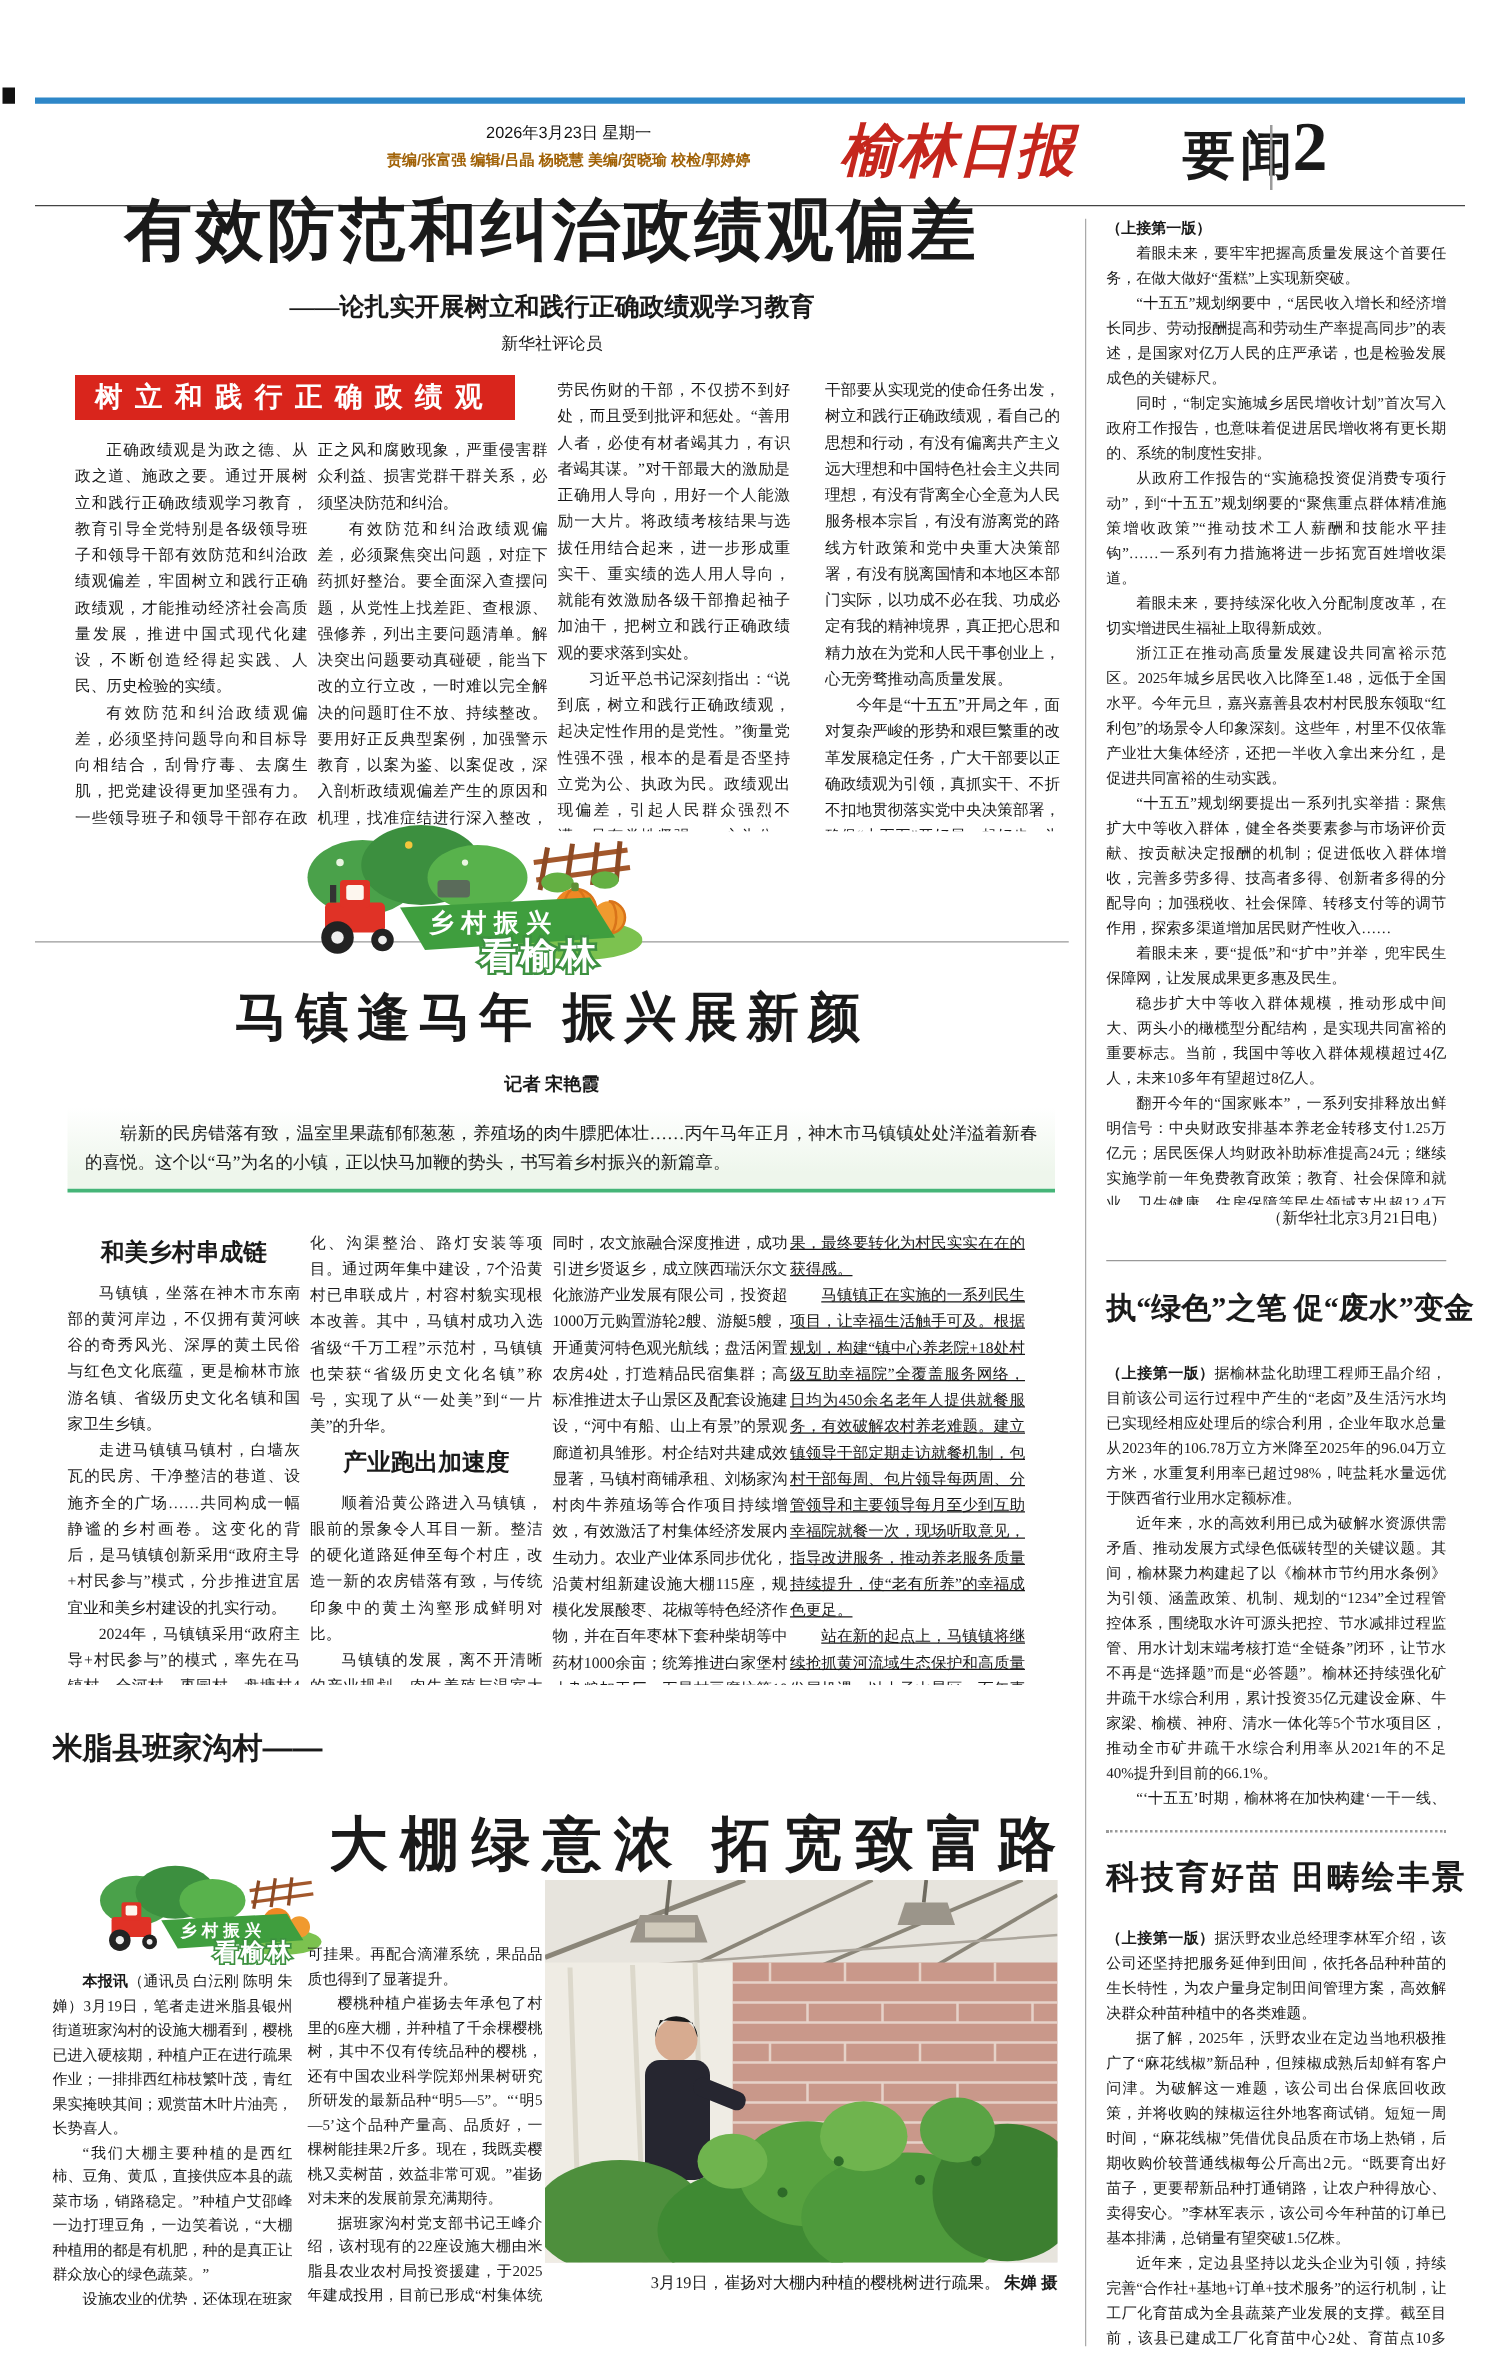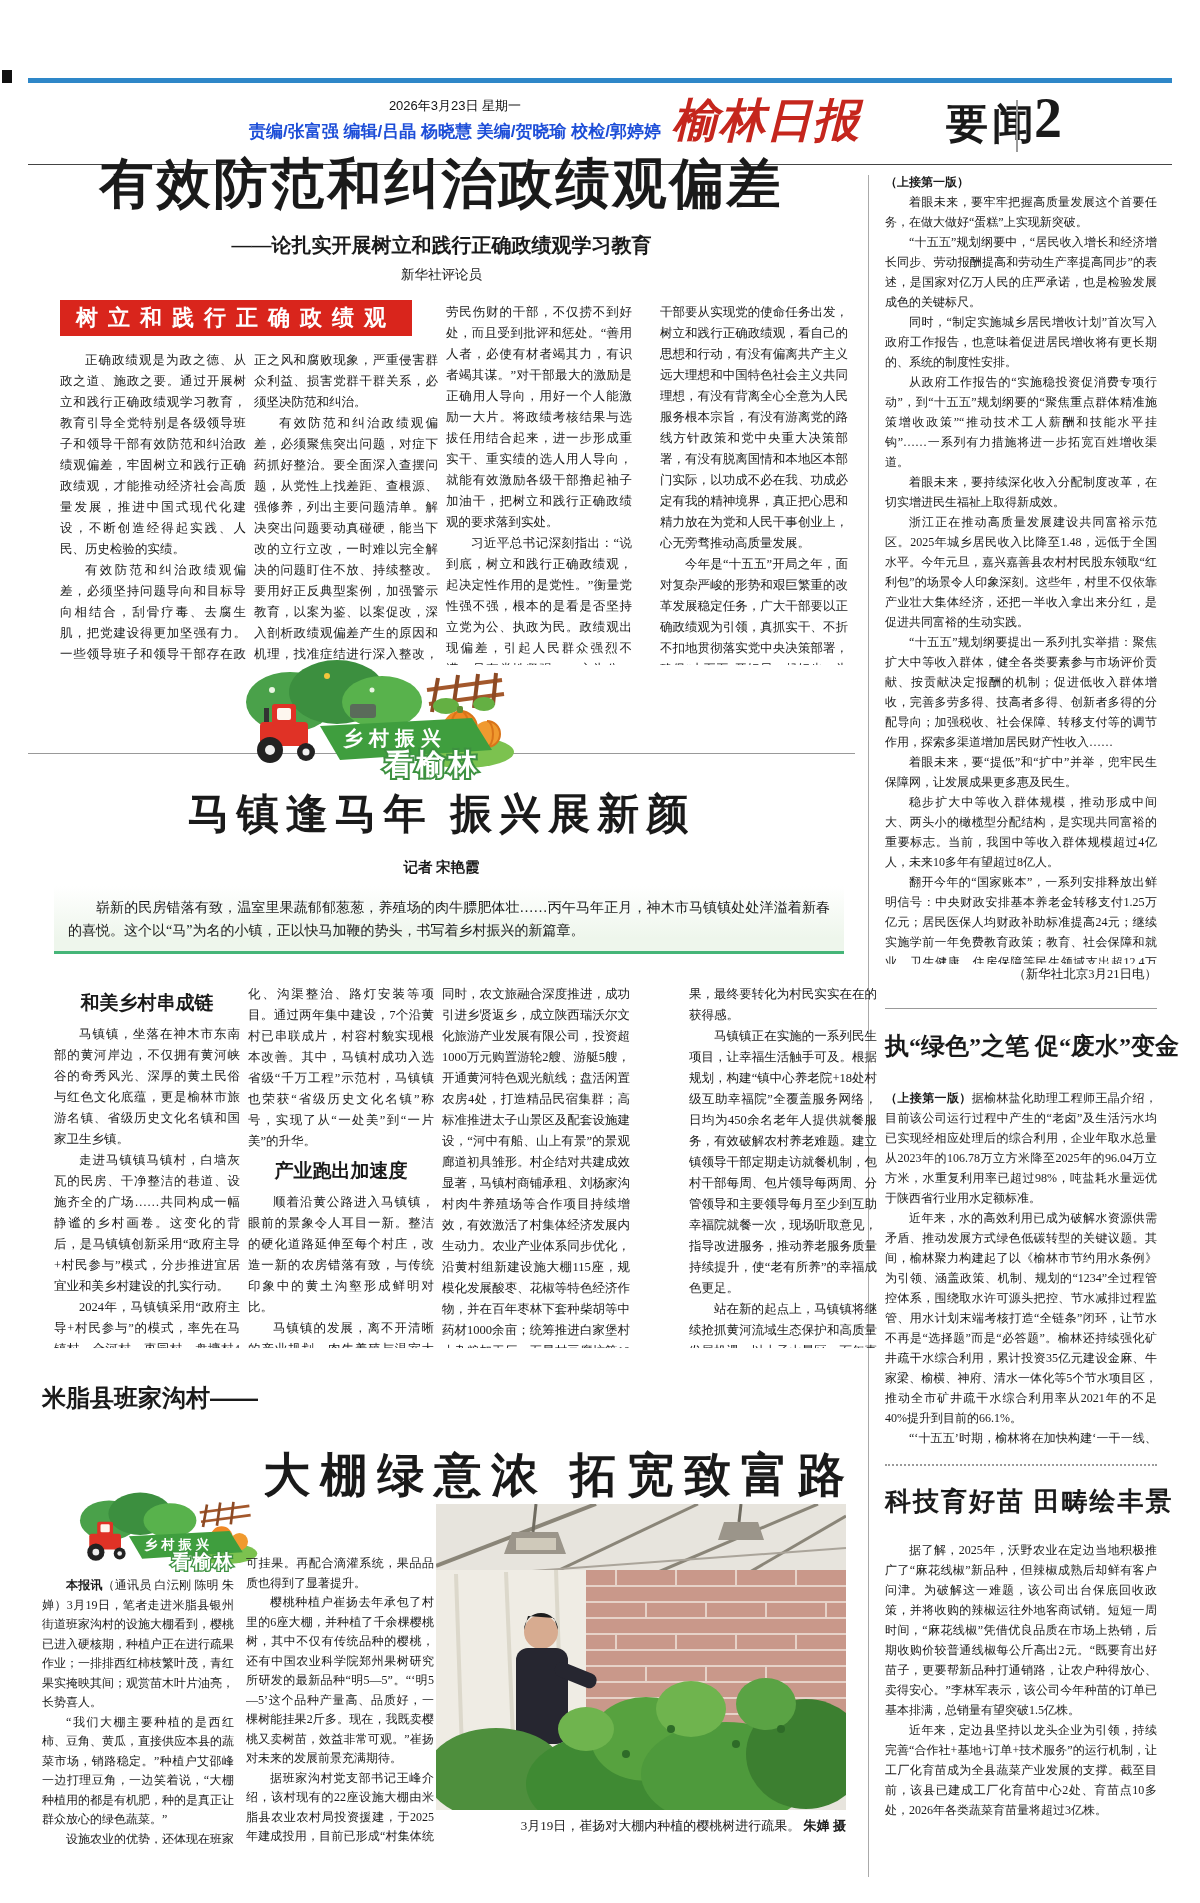--- a/index.html
+++ b/index.html
@@ -5,21 +5,21 @@
   html,body{margin:0;padding:0;background:#fff;}
   #page{position:relative;width:1200px;height:1903px;background:#fff;overflow:hidden;
         font-family:"Liberation Serif","DejaVu Serif",serif;color:#1a1a1a;}
   .abs{position:absolute;}
   
   #corner-square{left:2px;top:70px;width:10px;height:13px;background:#111;}
   #top-blue-rule{left:28px;top:78px;width:1144px;height:5px;background:#2e87c8;}
   #header-rule{left:28px;top:164px;width:1144px;height:1px;background:#444;}
   #hdr-meta{left:235px;top:97px;width:440px;text-align:center;font-family:"Liberation Sans",sans-serif;}
   #hdr-date{font-size:13px;color:#111;margin:0 0 5px 0;}
-  #hdr-credits{font-size:17px;font-weight:700;color:#1d4ed8;margin:0;}
+  #hdr-credits{font-size:12px;font-weight:700;color:#a16207;margin:0;}
   #masthead{left:672px;top:90px;width:215px;font-size:46px;font-weight:900;font-style:italic;
             color:#c5261d;letter-spacing:1px;font-family:"Liberation Serif",serif;}
   #section-label{left:902px;top:96px;font-size:42px;font-weight:900;letter-spacing:4px;margin-left:44px;}
   #hdr-vbar{left:1016px;top:100px;width:2px;height:52px;background:#9a9a9a;}
   #page-number{left:1034px;top:86px;font-size:56px;font-weight:900;}
   
   .bodytext{font-size:12.5px;line-height:21px;text-align:justify;overflow:hidden;}
   .bodytext p{margin:0;text-indent:2em;}
   .bodytext p.noindent{text-indent:0;}
   .subhead{text-align:center;text-indent:0 !important;font-weight:800;font-size:19px;
@@ -46,21 +46,21 @@
   #article-rural{left:28px;top:786px;width:827px;height:575px;}
   .b-headline{left:0;top:0;width:100%;text-align:center;font-size:42px;font-weight:900;letter-spacing:7px;}
   .b-byline{left:0;top:72px;width:100%;text-align:center;font-size:14.5px;font-weight:700;}
   .b-introbox{left:26px;top:100px;width:762px;padding:10px 14px 9px 14px;
               background:linear-gradient(180deg,#ffffff 0%,#eef6ec 80%);
               border-bottom:3px solid #45b578;font-size:14px;line-height:23px;text-align:justify;}
   .b-introbox p{margin:0;text-indent:2em;}
   .b-col1{left:26px;top:198px;width:186px;height:364px;}
   .b-col2{left:220px;top:198px;width:186px;height:364px;}
   .b-col3{left:414px;top:198px;width:188px;height:364px;}
-  .b-col4{left:661px;top:198px;width:188px;height:364px;}
+  .b-col4{left:604px;top:198px;width:188px;height:364px;text-decoration:underline;}
   
   #article-greenhouse{left:28px;top:1378px;width:827px;height:505px;}
   .c-kicker{left:14px;top:4px;font-size:24px;font-weight:800;font-family:"Liberation Sans",sans-serif;}
   .c-headline{left:0;top:34px;width:100%;text-align:right;font-size:47px;font-weight:900;letter-spacing:10px;margin-top:32px;}
   .c-col1{left:14px;top:108px;width:192px;height:360px;font-size:12px;line-height:19.5px;}
   .c-col1-text{height:268px;overflow:hidden;}
   .c-col2{left:218px;top:176px;width:188px;height:288px;font-size:12px;line-height:19.5px;}
   .c-photo{left:408px;top:126px;width:410px;height:306px;background:#e7e4dd;}
   .c-caption{left:408px;top:438px;width:410px;text-align:right;font-size:13px;line-height:20px;}
   .c-caption b{font-family:"Liberation Sans",sans-serif;}
@@ -320,17 +320,18 @@
   <div class="abs sb sb-headline" id="sb-h2">执“绿色”之笔 促“废水”变金</div>
   <div class="abs sb bodytext" id="sb-body2">
     <p class="noindent"><b>（上接第一版）</b><span>据榆林盐化助理工程师王晶介绍，目前该公司运行过程中产生的“老卤”及生活污水均已实现经相应处理后的综合利用，企业年取水总量从2023年的106.78万立方米降至2025年的96.04万立方米，水重复利用率已超过98%，吨盐耗水量远优于陕西省行业用水定额标准。</span></p>
     <p>近年来，水的高效利用已成为破解水资源供需矛盾、推动发展方式绿色低碳转型的关键议题。其间，榆林聚力构建起了以《榆林市节约用水条例》为引领、涵盖政策、机制、规划的“1234”全过程管控体系，围绕取水许可源头把控、节水减排过程监管、用水计划末端考核打造“全链条”闭环，让节水不再是“选择题”而是“必答题”。榆林还持续强化矿井疏干水综合利用，累计投资35亿元建设金麻、牛家梁、榆横、神府、清水一体化等5个节水项目区，推动全市矿井疏干水综合利用率从2021年的不足40%提升到目前的66.1%。</p>
     <p>“‘十五五’时期，榆林将在加快构建‘一干一线、八支多库’现代水网总体格局的同时，强化水资源刚性约束，逐步形成与人口和产业布局相匹配的水资源空间配置格局。预计到2030年，全市用水总量将控制在17.42亿立方米至18.74亿立方米，万元国内生产总值用水量、万元工业增加值用水量将比2025年下降5%。”市水利局局长说。</p>
   </div>
   <div class="abs" id="sb-rule2"></div>
 
   <div class="abs sb sb-headline" id="sb-h3">科技育好苗 田畴绘丰景</div>
   <div class="abs sb bodytext" id="sb-body3">
+    <p class="noindent"><b>（上接第一版）</b><span>据沃野农业总经理李林军介绍，该公司还坚持把服务延伸到田间，依托各品种种苗的生长特性，为农户量身定制田间管理方案，高效解决群众种苗种植中的各类难题。</span></p>
     <p>据了解，2025年，沃野农业在定边当地积极推广了“麻花线椒”新品种，但辣椒成熟后却鲜有客户问津。为破解这一难题，该公司出台保底回收政策，并将收购的辣椒运往外地客商试销。短短一周时间，“麻花线椒”凭借优良品质在市场上热销，后期收购价较普通线椒每公斤高出2元。“既要育出好苗子，更要帮新品种打通销路，让农户种得放心、卖得安心。”李林军表示，该公司今年种苗的订单已基本排满，总销量有望突破1.5亿株。</p>
     <p>近年来，定边县坚持以龙头企业为引领，持续完善“合作社+基地+订单+技术服务”的运行机制，让工厂化育苗成为全县蔬菜产业发展的支撑。截至目前，该县已建成工厂化育苗中心2处、育苗点10多处，2026年各类蔬菜育苗量将超过3亿株。</p>
   </div>
 
 </div>
 
 </body></html>

